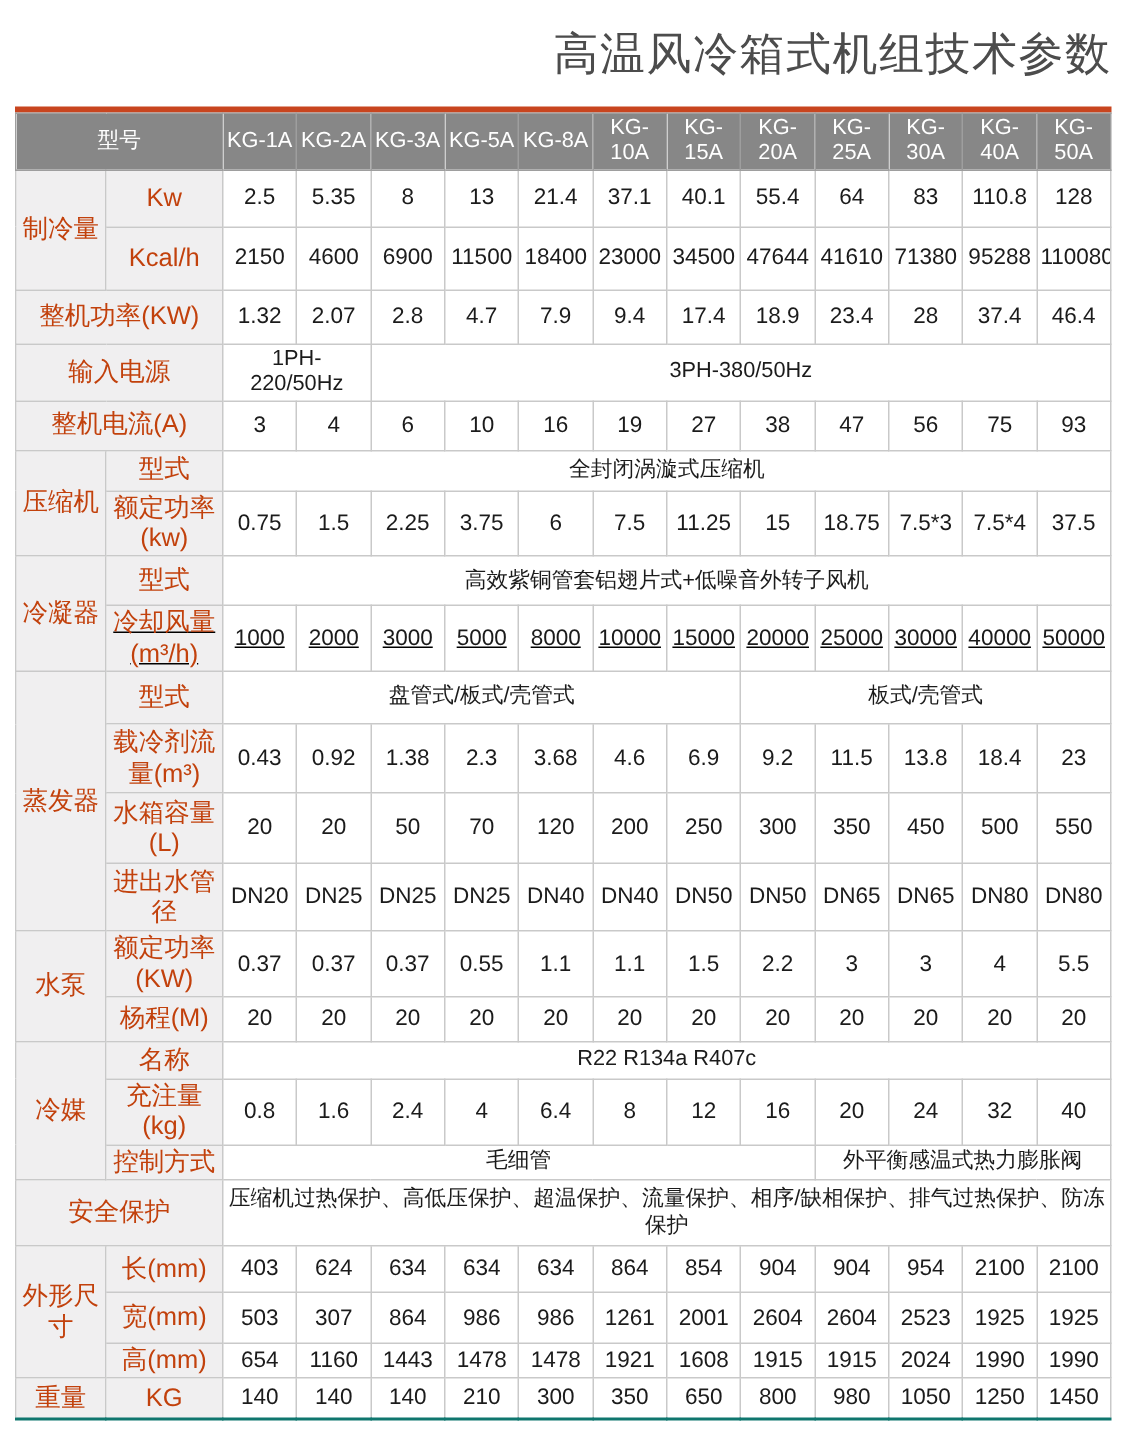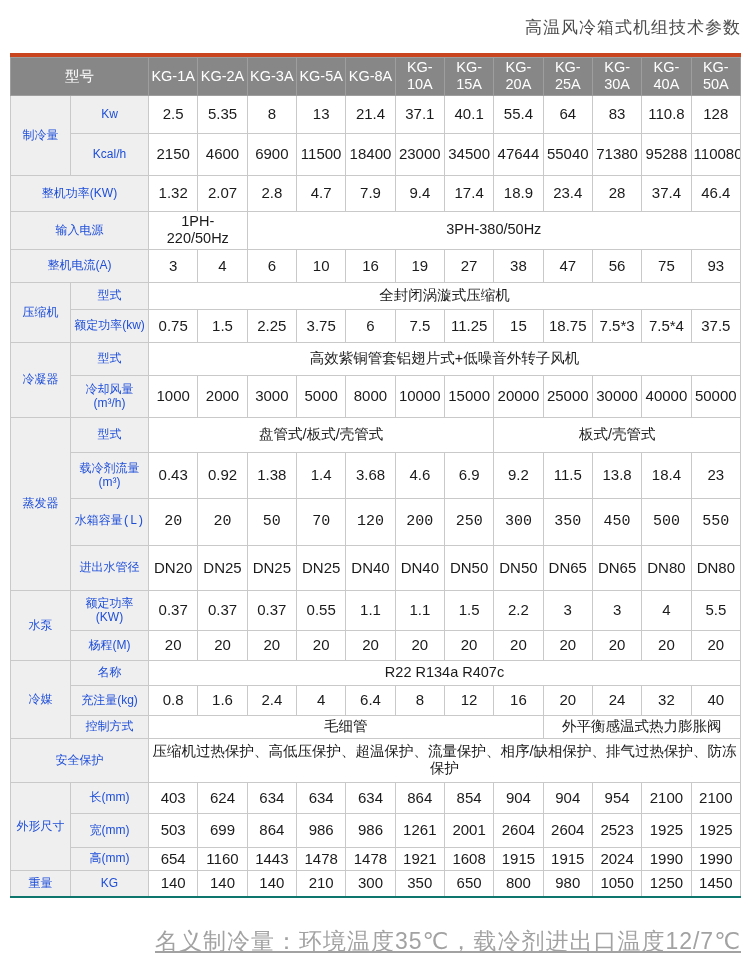--- a/index.html
+++ b/index.html
@@ -13,40 +13,40 @@
     --footer-text:#a2a2a2;
   }
   *{box-sizing:border-box;}
   html,body{margin:0;padding:0;background:#fff;}
   body{
     width:751px;height:963px;overflow:hidden;
     font-family:"Liberation Sans","DejaVu Sans",sans-serif;
   }
   .page{width:751px;height:963px;padding:14px 10px 0 10px;}
   .page-title{
-    text-align:right;font-size:17px;color:var(--title-text);
+    text-align:right;font-size:30px;color:var(--title-text);
     margin:2px 0 14px 0;letter-spacing:1px;font-weight:400;
   }
   .accent-bar{height:4px;background:var(--accent);width:731px;}
   table.spec{
     width:731px;border-collapse:collapse;table-layout:fixed;
     border:1px solid #b3b3b3;border-top:none;border-bottom:2px solid #0f766e;
   }
   table.spec th,table.spec td{
     border:1px solid var(--border);
     text-align:center;vertical-align:middle;
     padding:1px 2px;overflow:hidden;line-height:1.2;
   }
   table.spec thead th{
     background:var(--header-bg);color:#ffffff;font-weight:400;
     font-size:14.5px;border-color:var(--header-border);height:35px;
     letter-spacing:0;
   }
   .group-cell,.label-cell{
-    background:var(--label-bg);font-size:12px;color:#1d4ed8;
+    background:var(--label-bg);font-size:17px;color:#c2410c;
   }
   .data-cell{background:#ffffff;font-size:15px;color:var(--data-text);}
   .span-cell{font-size:14.5px;}
   .footer-note{
     width:731px;text-align:right;font-size:23px;color:var(--footer-text);
     margin-top:28px;letter-spacing:1px;text-decoration:underline;
   }
 </style>
 </head>
 <body>
@@ -99,21 +99,21 @@
         <tr style="height: 42px;">
           <td class="label-cell">Kcal/h</td>
           <td class="data-cell">2150</td>
           <td class="data-cell">4600</td>
           <td class="data-cell">6900</td>
           <td class="data-cell">11500</td>
           <td class="data-cell">18400</td>
           <td class="data-cell">23000</td>
           <td class="data-cell">34500</td>
           <td class="data-cell">47644</td>
-          <td class="data-cell">55040</td>
+          <td class="data-cell">41610</td>
           <td class="data-cell">71380</td>
           <td class="data-cell">95288</td>
           <td class="data-cell">110080</td>
         </tr>
         <tr style="height: 36px;">
           <td class="label-cell" colspan="2">整机功率(KW)</td>
           <td class="data-cell">1.32</td>
           <td class="data-cell">2.07</td>
           <td class="data-cell">2.8</td>
           <td class="data-cell">4.7</td>
@@ -164,21 +164,21 @@
           <td class="data-cell">18.75</td>
           <td class="data-cell">7.5*3</td>
           <td class="data-cell">7.5*4</td>
           <td class="data-cell">37.5</td>
         </tr>
         <tr style="height: 33px;">
           <td class="group-cell" rowspan="2">冷凝器</td>
           <td class="label-cell">型式</td>
           <td class="data-cell span-cell" colspan="12">高效紫铜管套铝翅片式+低噪音外转子风机</td>
         </tr>
-        <tr style="height: 42px;">
+        <tr style="height: 42px; text-decoration: underline;">
           <td class="label-cell">冷却风量(m³/h)</td>
           <td class="data-cell">1000</td>
           <td class="data-cell">2000</td>
           <td class="data-cell">3000</td>
           <td class="data-cell">5000</td>
           <td class="data-cell">8000</td>
           <td class="data-cell">10000</td>
           <td class="data-cell">15000</td>
           <td class="data-cell">20000</td>
           <td class="data-cell">25000</td>
@@ -190,31 +190,31 @@
           <td class="group-cell" rowspan="4">蒸发器</td>
           <td class="label-cell">型式</td>
           <td class="data-cell span-cell" colspan="7">盘管式/板式/壳管式</td>
           <td class="data-cell span-cell" colspan="5">板式/壳管式</td>
         </tr>
         <tr style="height: 46px;">
           <td class="label-cell">载冷剂流量(m³)</td>
           <td class="data-cell">0.43</td>
           <td class="data-cell">0.92</td>
           <td class="data-cell">1.38</td>
-          <td class="data-cell">1.4</td>
+          <td class="data-cell">2.3</td>
           <td class="data-cell">3.68</td>
           <td class="data-cell">4.6</td>
           <td class="data-cell">6.9</td>
           <td class="data-cell">9.2</td>
           <td class="data-cell">11.5</td>
           <td class="data-cell">13.8</td>
           <td class="data-cell">18.4</td>
           <td class="data-cell">23</td>
         </tr>
-        <tr style="height: 47px; font-family: Liberation Mono, monospace;">
+        <tr style="height: 47px;">
           <td class="label-cell">水箱容量(L)</td>
           <td class="data-cell">20</td>
           <td class="data-cell">20</td>
           <td class="data-cell">50</td>
           <td class="data-cell">70</td>
           <td class="data-cell">120</td>
           <td class="data-cell">200</td>
           <td class="data-cell">250</td>
           <td class="data-cell">300</td>
           <td class="data-cell">350</td>
@@ -309,21 +309,21 @@
           <td class="data-cell">854</td>
           <td class="data-cell">904</td>
           <td class="data-cell">904</td>
           <td class="data-cell">954</td>
           <td class="data-cell">2100</td>
           <td class="data-cell">2100</td>
         </tr>
         <tr style="height: 34px;">
           <td class="label-cell">宽(mm)</td>
           <td class="data-cell">503</td>
-          <td class="data-cell">699</td>
+          <td class="data-cell">307</td>
           <td class="data-cell">864</td>
           <td class="data-cell">986</td>
           <td class="data-cell">986</td>
           <td class="data-cell">1261</td>
           <td class="data-cell">2001</td>
           <td class="data-cell">2604</td>
           <td class="data-cell">2604</td>
           <td class="data-cell">2523</td>
           <td class="data-cell">1925</td>
           <td class="data-cell">1925</td>

